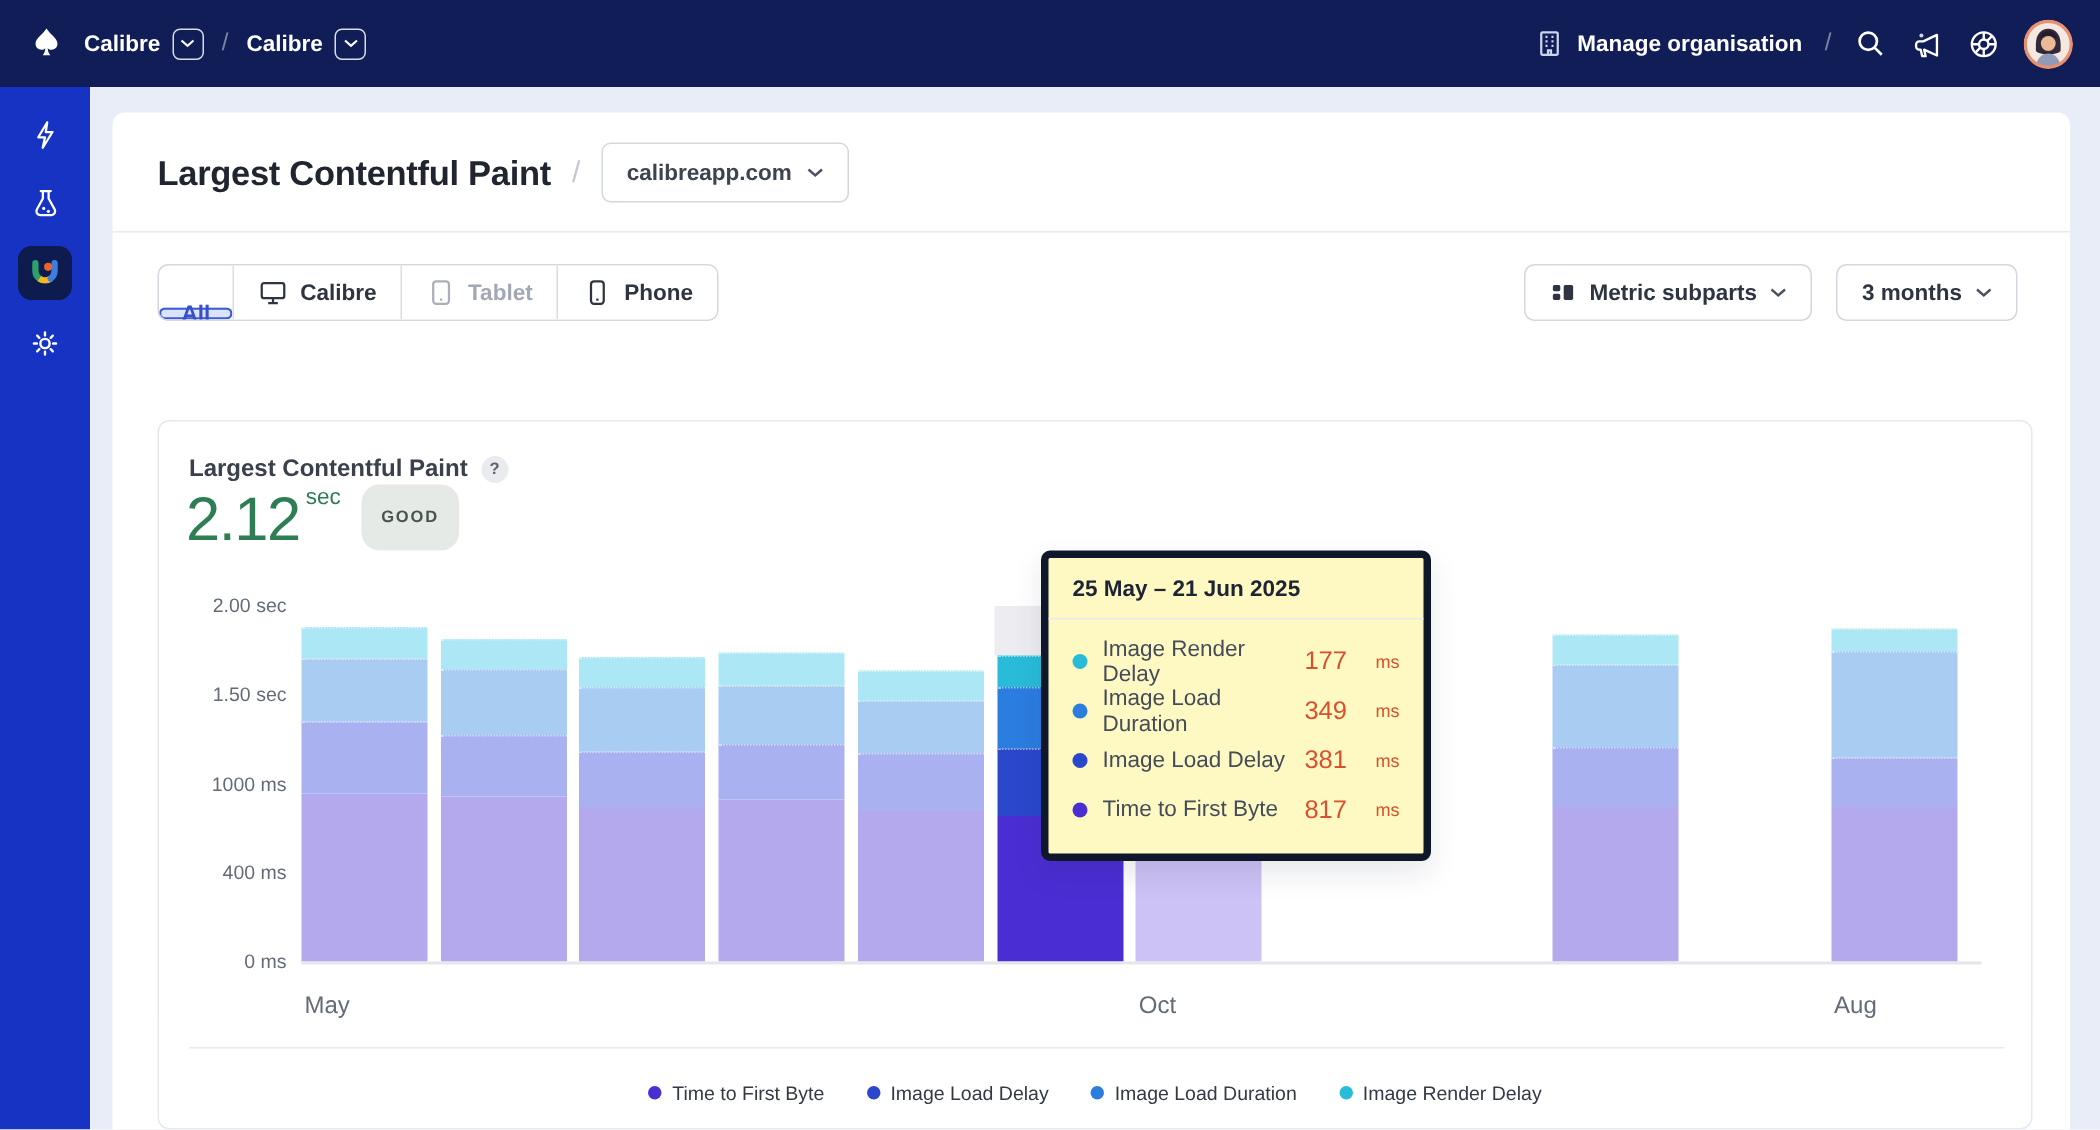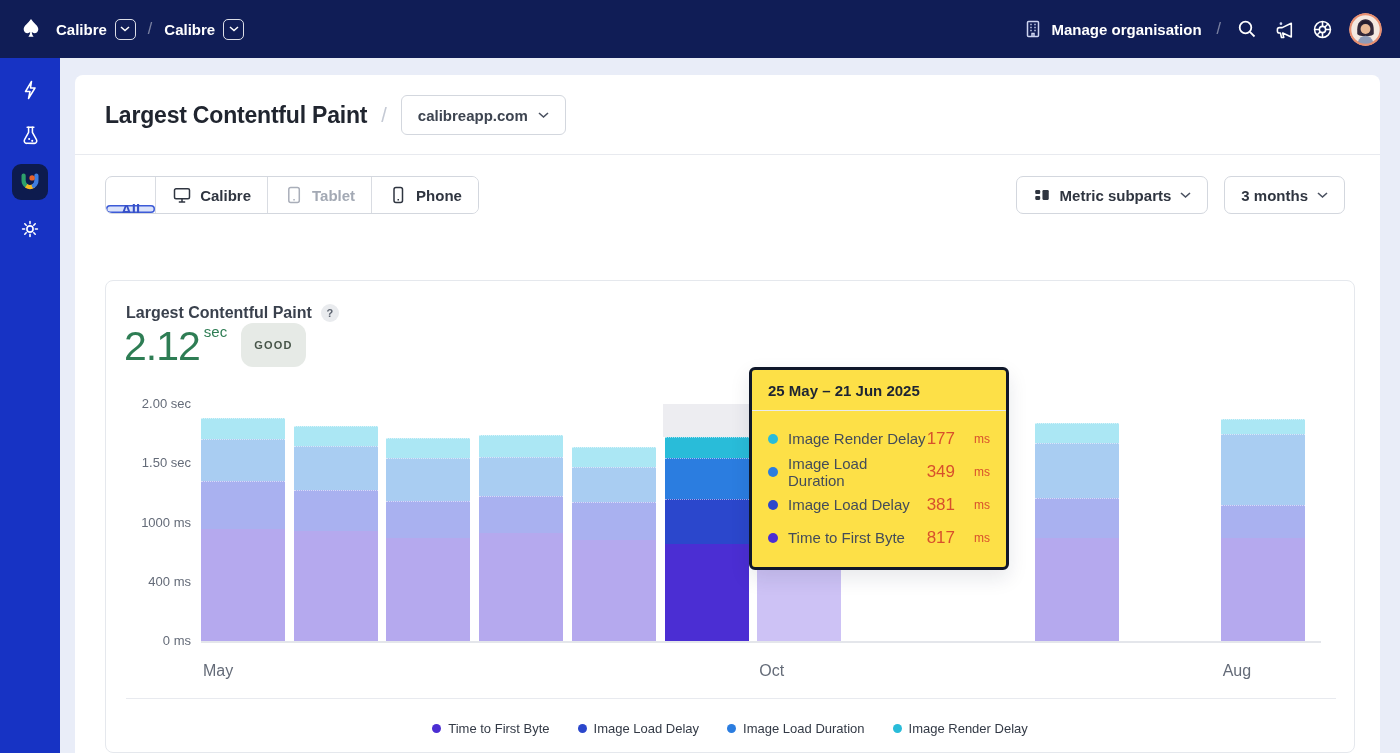--- a/index.html
+++ b/index.html
@@ -71,21 +71,21 @@
   .seg { position:absolute; left:0; width:100%; }
   .hover-col { position:absolute; top:0; background:#ededf1; }
   .baseline { position:absolute; left:95px; top:360px; width:1120px; height:2px; background:#e4e6eb; }
   .xtick { position:absolute; top:381px; width:80px; font-size:16px; color:#646b78; }
   .chart-divider { position:absolute; left:20px; top:417px; width:1210px; height:1px; background:#e8eaef; }
   .legend { position:absolute; left:0; top:440px; width:100%; display:flex; justify-content:center; gap:28px; }
   .legend-item { display:flex; align-items:center; gap:7px; font-size:13px; color:#333a46; cursor:pointer; }
   .legend-dot { width:9px; height:9px; border-radius:50%; }
 
   
-  .tooltip { position:absolute; left:749px; top:367px; width:260px; background:#fde047; border:3px solid #0f172a;
+  .tooltip { position:absolute; left:694px; top:367px; width:260px; background:#fef9c3; border:5px solid #0f172a;
              border-radius:6px; box-shadow:0 8px 20px rgba(20,30,60,.10); z-index:25; }
   .tooltip-header { padding:12px 16px 11px; font-size:15px; font-weight:bold; color:#1d2433; border-bottom:1px solid #e8eaef; }
   .tooltip-rows { padding:11px 16px 13px; }
   .tooltip-row { display:flex; align-items:center; height:33px; }
   .tt-dot { width:10px; height:10px; border-radius:50%; flex:none; }
   .tt-label { margin-left:10px; font-size:15px; color:#444c59; }
   .tt-value { margin-left:auto; font-size:17px; color:#d8502c; }
   .tt-unit { font-size:12px; color:#d8502c; margin-left:3px;padding-left:16px; }
 </style>
 </head>

